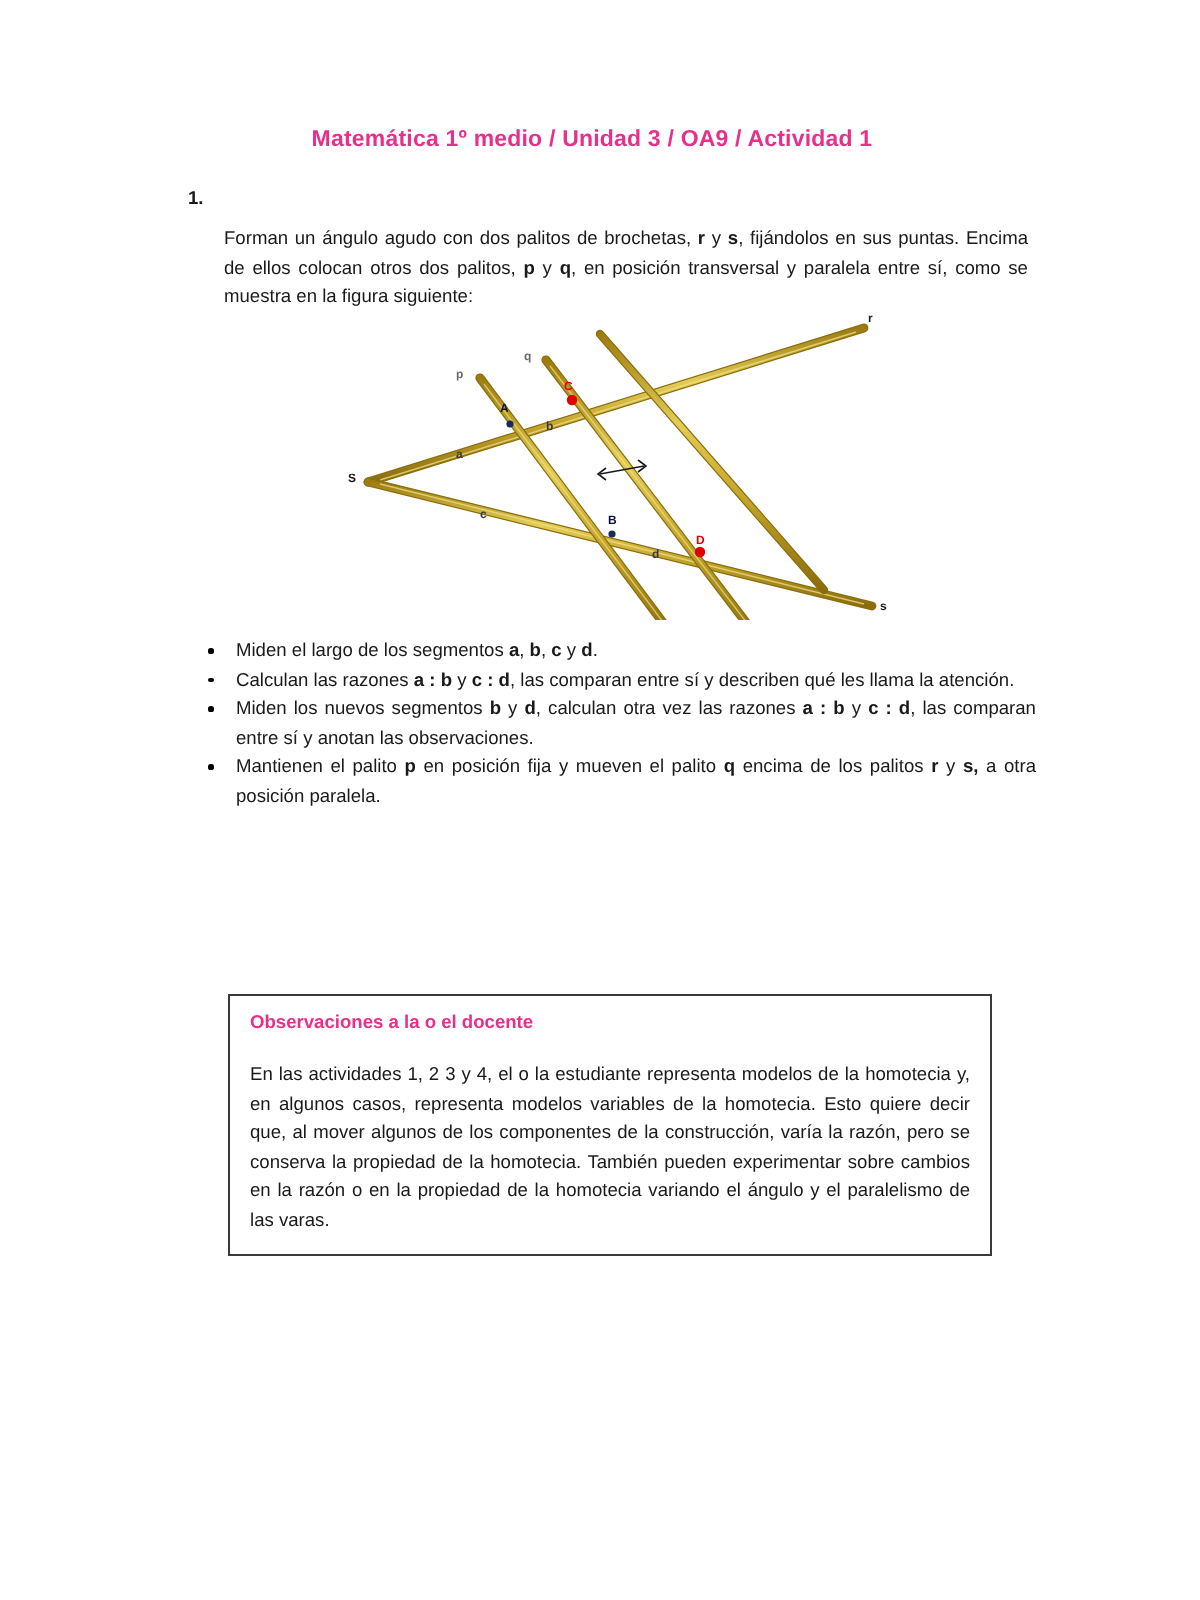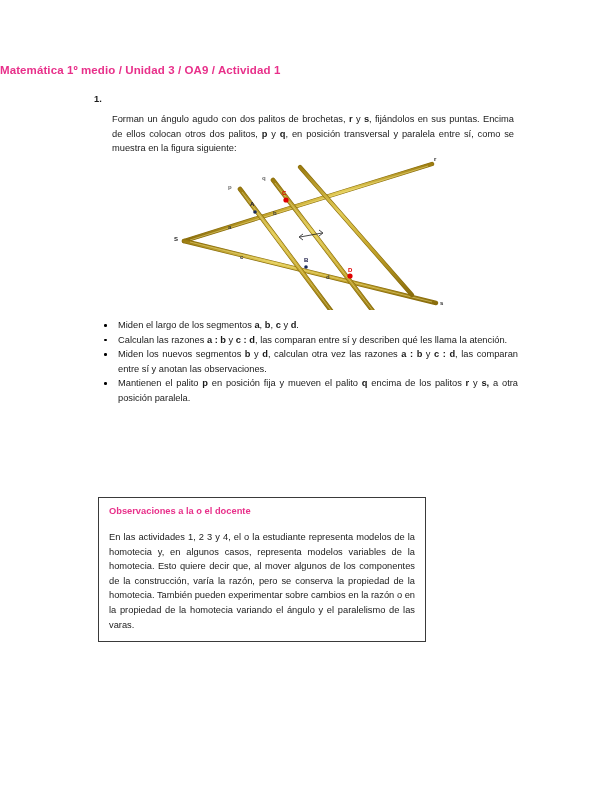--- a/index.html
+++ b/index.html
@@ -7,21 +7,21 @@
     width:600px;height:800px;
     background:#ffffff;
     font-family:"Liberation Sans", sans-serif;
     color:#1a1a1a;
     overflow:hidden;
   }
   .page{position:relative;width:600px;height:800px;}
 
   .title{
     position:absolute;left:0;top:64px;width:592px;
-    text-align:left;
+    text-align:center;
     color:#e8308a;
     font-size:11.5px;
     font-weight:600;
     letter-spacing:.1px;
   }
 
   
   .item1{
     position:absolute;left:94px;top:92px;width:420px;
     display:flex;
@@ -62,21 +62,21 @@
   .bullets li{position:relative;}
   .bullets li::before{
     content:"";
     position:absolute;left:-12px;top:6px;
     width:2.6px;height:2.6px;border-radius:50%;
     background:#000;
   }
 
   
   .obsbox{
-    position:absolute;left:98px;top:497px;width:328px;
+    position:absolute;left:114px;top:497px;width:382px;
     border:1px solid #3a3a3a;
     box-sizing:border-box;
     padding:8px 10px 9px 10px;
     background:#fff;
   }
   .obs-title{
     color:#e8308a;
     font-size:9.3px;
     font-weight:700;
     margin-bottom:14px;

